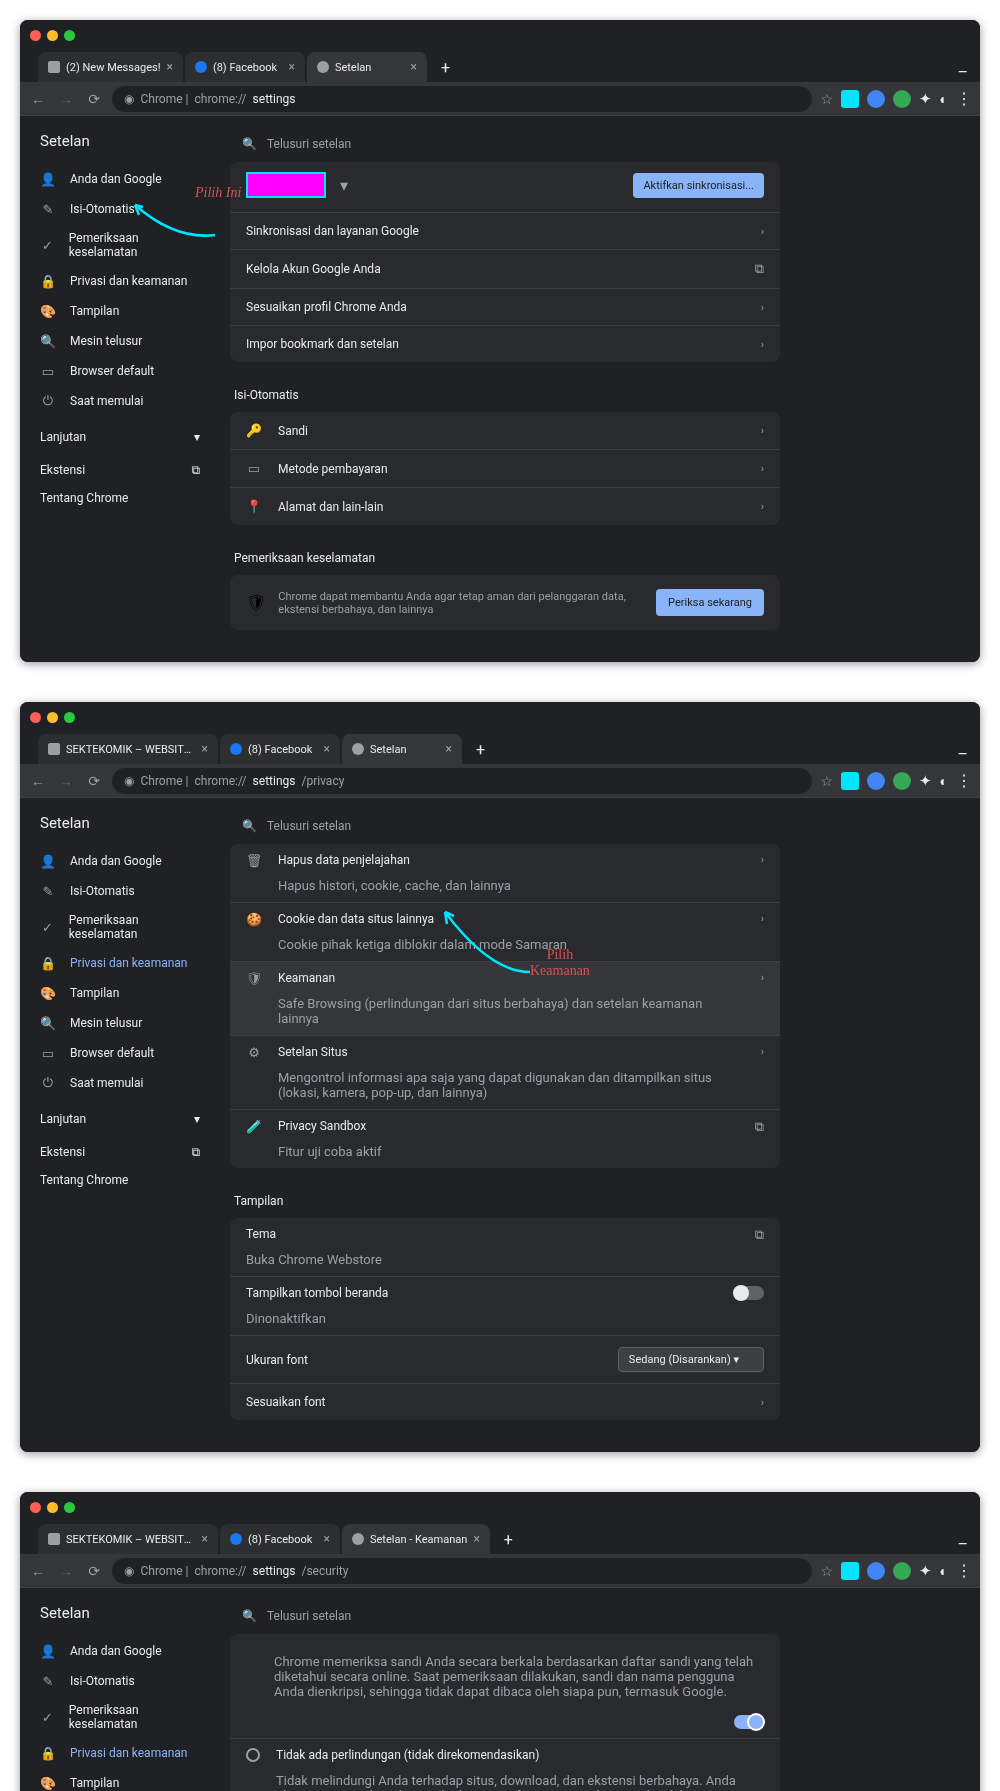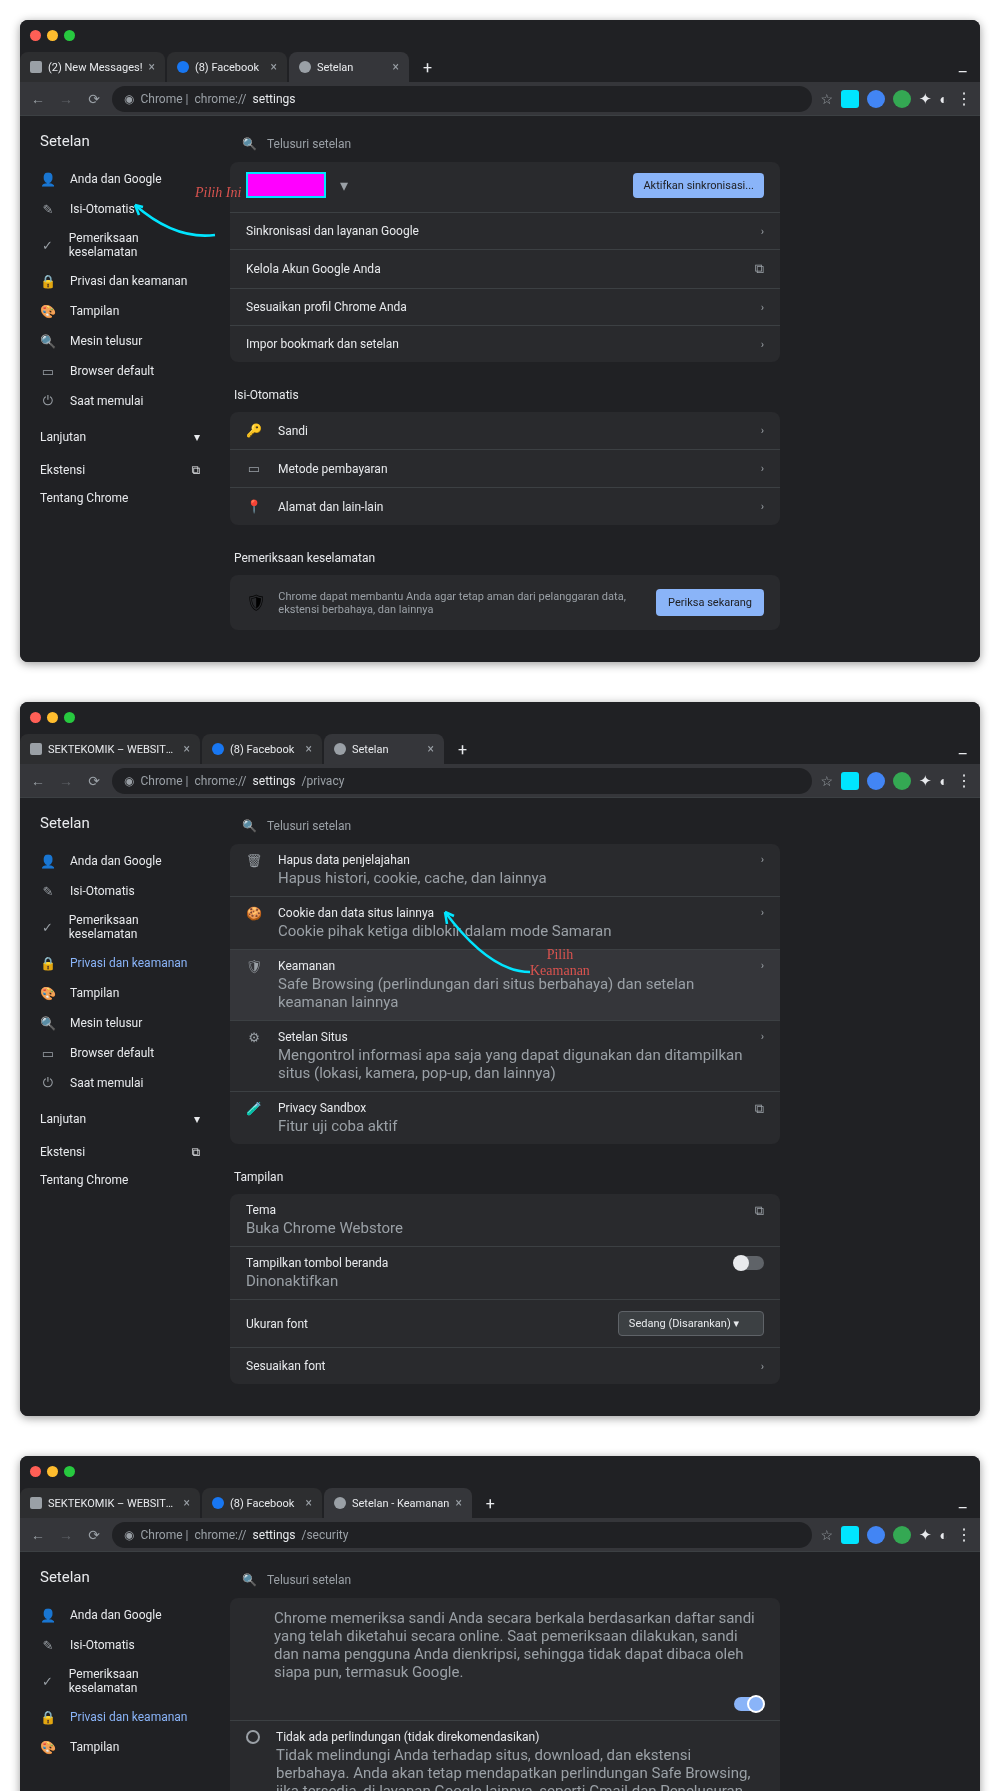--- a/index.html
+++ b/index.html
@@ -1,21 +1,21 @@
 <!DOCTYPE html>
 <html><head>
 <meta charset="utf-8">
 <style>
   *{margin:0;padding:0;box-sizing:border-box;font-family:Roboto,Arial,sans-serif;}
   body{background:#fff;width:1000px;display:flex;flex-direction:column;gap:40px;padding:20px 0;}
   .window{width:960px;margin:0 auto;background:#202124;border-radius:8px;overflow:hidden;box-shadow:0 2px 10px rgba(0,0,0,.4);position:relative;}
   .title-bar{height:30px;background:#202124;display:flex;align-items:center;padding:0 10px;gap:6px;}
   .dot{width:11px;height:11px;border-radius:50%;}
   .dot.r{background:#ff5f56;}.dot.y{background:#ffbd2e;}.dot.g{background:#27c93f;}
-  .tab-strip{height:32px;background:#202124;display:flex;align-items:flex-end;padding-left:0;}
+  .tab-strip{height:32px;background:#202124;display:flex;align-items:flex-end;padding-left:18px;}
   .tab{height:30px;background:#2d2e30;border-radius:8px 8px 0 0;margin-right:2px;padding:0 10px;display:flex;align-items:center;gap:6px;font-size:11px;color:#e8eaed;min-width:120px;max-width:180px;position:relative;}
   .tab.active{background:#35363a;}
   .tab .fav{width:12px;height:12px;background:#9aa0a6;border-radius:2px;display:inline-block;flex-shrink:0;}
   .tab .fav.fb{background:#1877f2;border-radius:50%;}
   .tab .fav.gear{background:#9aa0a6;border-radius:50%;}
   .tab .close{color:#9aa0a6;font-size:12px;margin-left:auto;}
   .tab-add{color:#e8eaed;font-size:16px;padding:0 12px;height:30px;display:flex;align-items:center;}
   .addr-bar{height:34px;background:#35363a;display:flex;align-items:center;padding:0 8px;gap:8px;border-bottom:1px solid #3c4043;}
   .nav-btn{width:20px;height:20px;color:#9aa0a6;display:flex;align-items:center;justify-content:center;font-size:14px;}
   .omnibox{flex:1;height:26px;background:#202124;border-radius:13px;display:flex;align-items:center;padding:0 12px;color:#9aa0a6;font-size:12px;gap:6px;}
@@ -39,21 +39,21 @@
   .card-head{padding:14px 16px 10px;}
   .card-head h3{font-size:14px;color:#e8eaed;font-weight:400;}
   .card-head p{font-size:11px;color:#9aa0a6;margin-top:3px;}
   .profile-row{padding:10px 16px 14px;display:flex;align-items:center;gap:14px;}
   .profile-box{width:80px;height:26px;background:#ff00ff;border:2px solid #00e5ff;}
   .sync-btn{margin-left:auto;background:#8ab4f8;color:#202124;font-size:11px;padding:6px 10px;border-radius:4px;border:none;}
   .row{display:flex;align-items:center;padding:11px 16px;border-top:1px solid #3c4043;font-size:12px;color:#e8eaed;gap:16px;}
   .row:first-child{border-top:none;}
   .row .lead-ico{width:16px;color:#9aa0a6;font-size:13px;text-align:center;}
   .row .txt{flex:1;}
-  .row .sub{font-size:15px;color:#9aa0a6;margin-top:2px;}
+  .row .sub{font-size:13px;color:#9aa0a6;margin-top:11px;}
   .row .chev{color:#9aa0a6;font-size:11px;}
   .row .launch{color:#9aa0a6;font-size:13px;}
   .check-box{padding:14px 16px;display:flex;gap:12px;align-items:center;}
   .check-box .txt{flex:1;font-size:11px;color:#9aa0a6;}
   .primary-btn{background:#8ab4f8;color:#202124;font-size:11px;padding:7px 12px;border-radius:4px;border:none;text-align:center;}
   .toggle{width:30px;height:14px;background:#5f6368;border-radius:7px;position:relative;margin-left:auto;}
   .toggle::after{content:'';position:absolute;width:16px;height:16px;background:#e8eaed;border-radius:50%;top:-1px;left:-1px;}
   .toggle.on{background:#8ab4f8;}
   .toggle.on::after{left:auto;right:-1px;background:#8ab4f8;border:2px solid #fff;width:14px;height:14px;top:-2px;}
   .select{background:#3c4043;color:#e8eaed;font-size:11px;padding:5px 24px 5px 10px;border-radius:4px;border:1px solid #5f6368;position:relative;}

